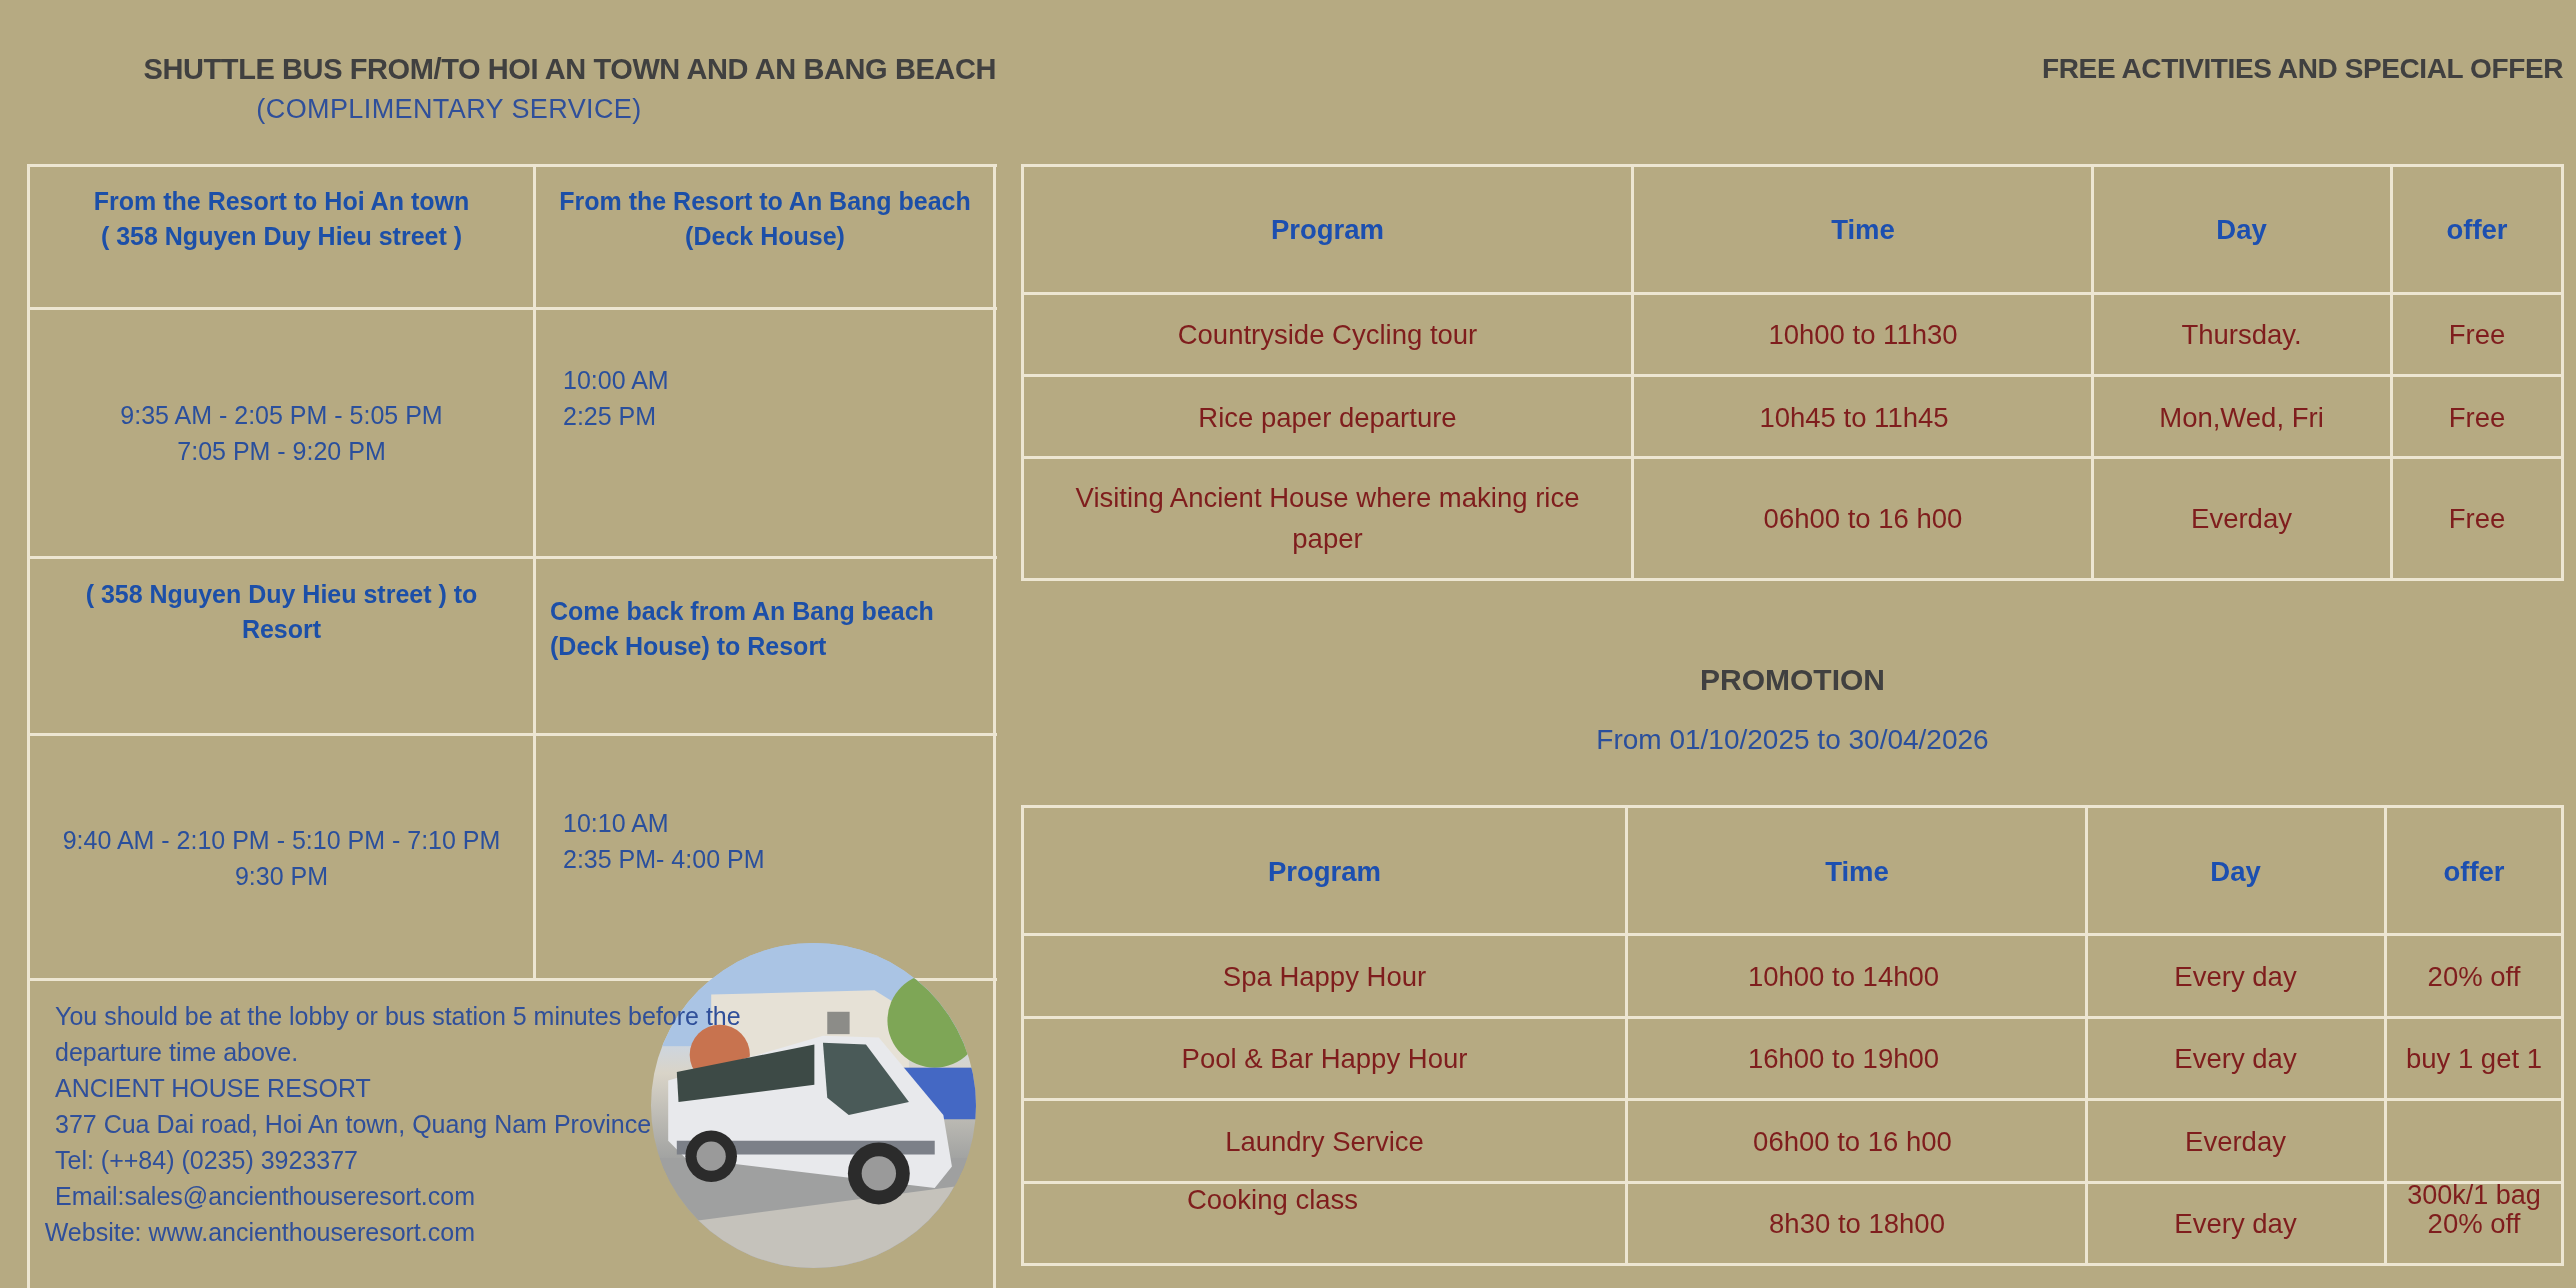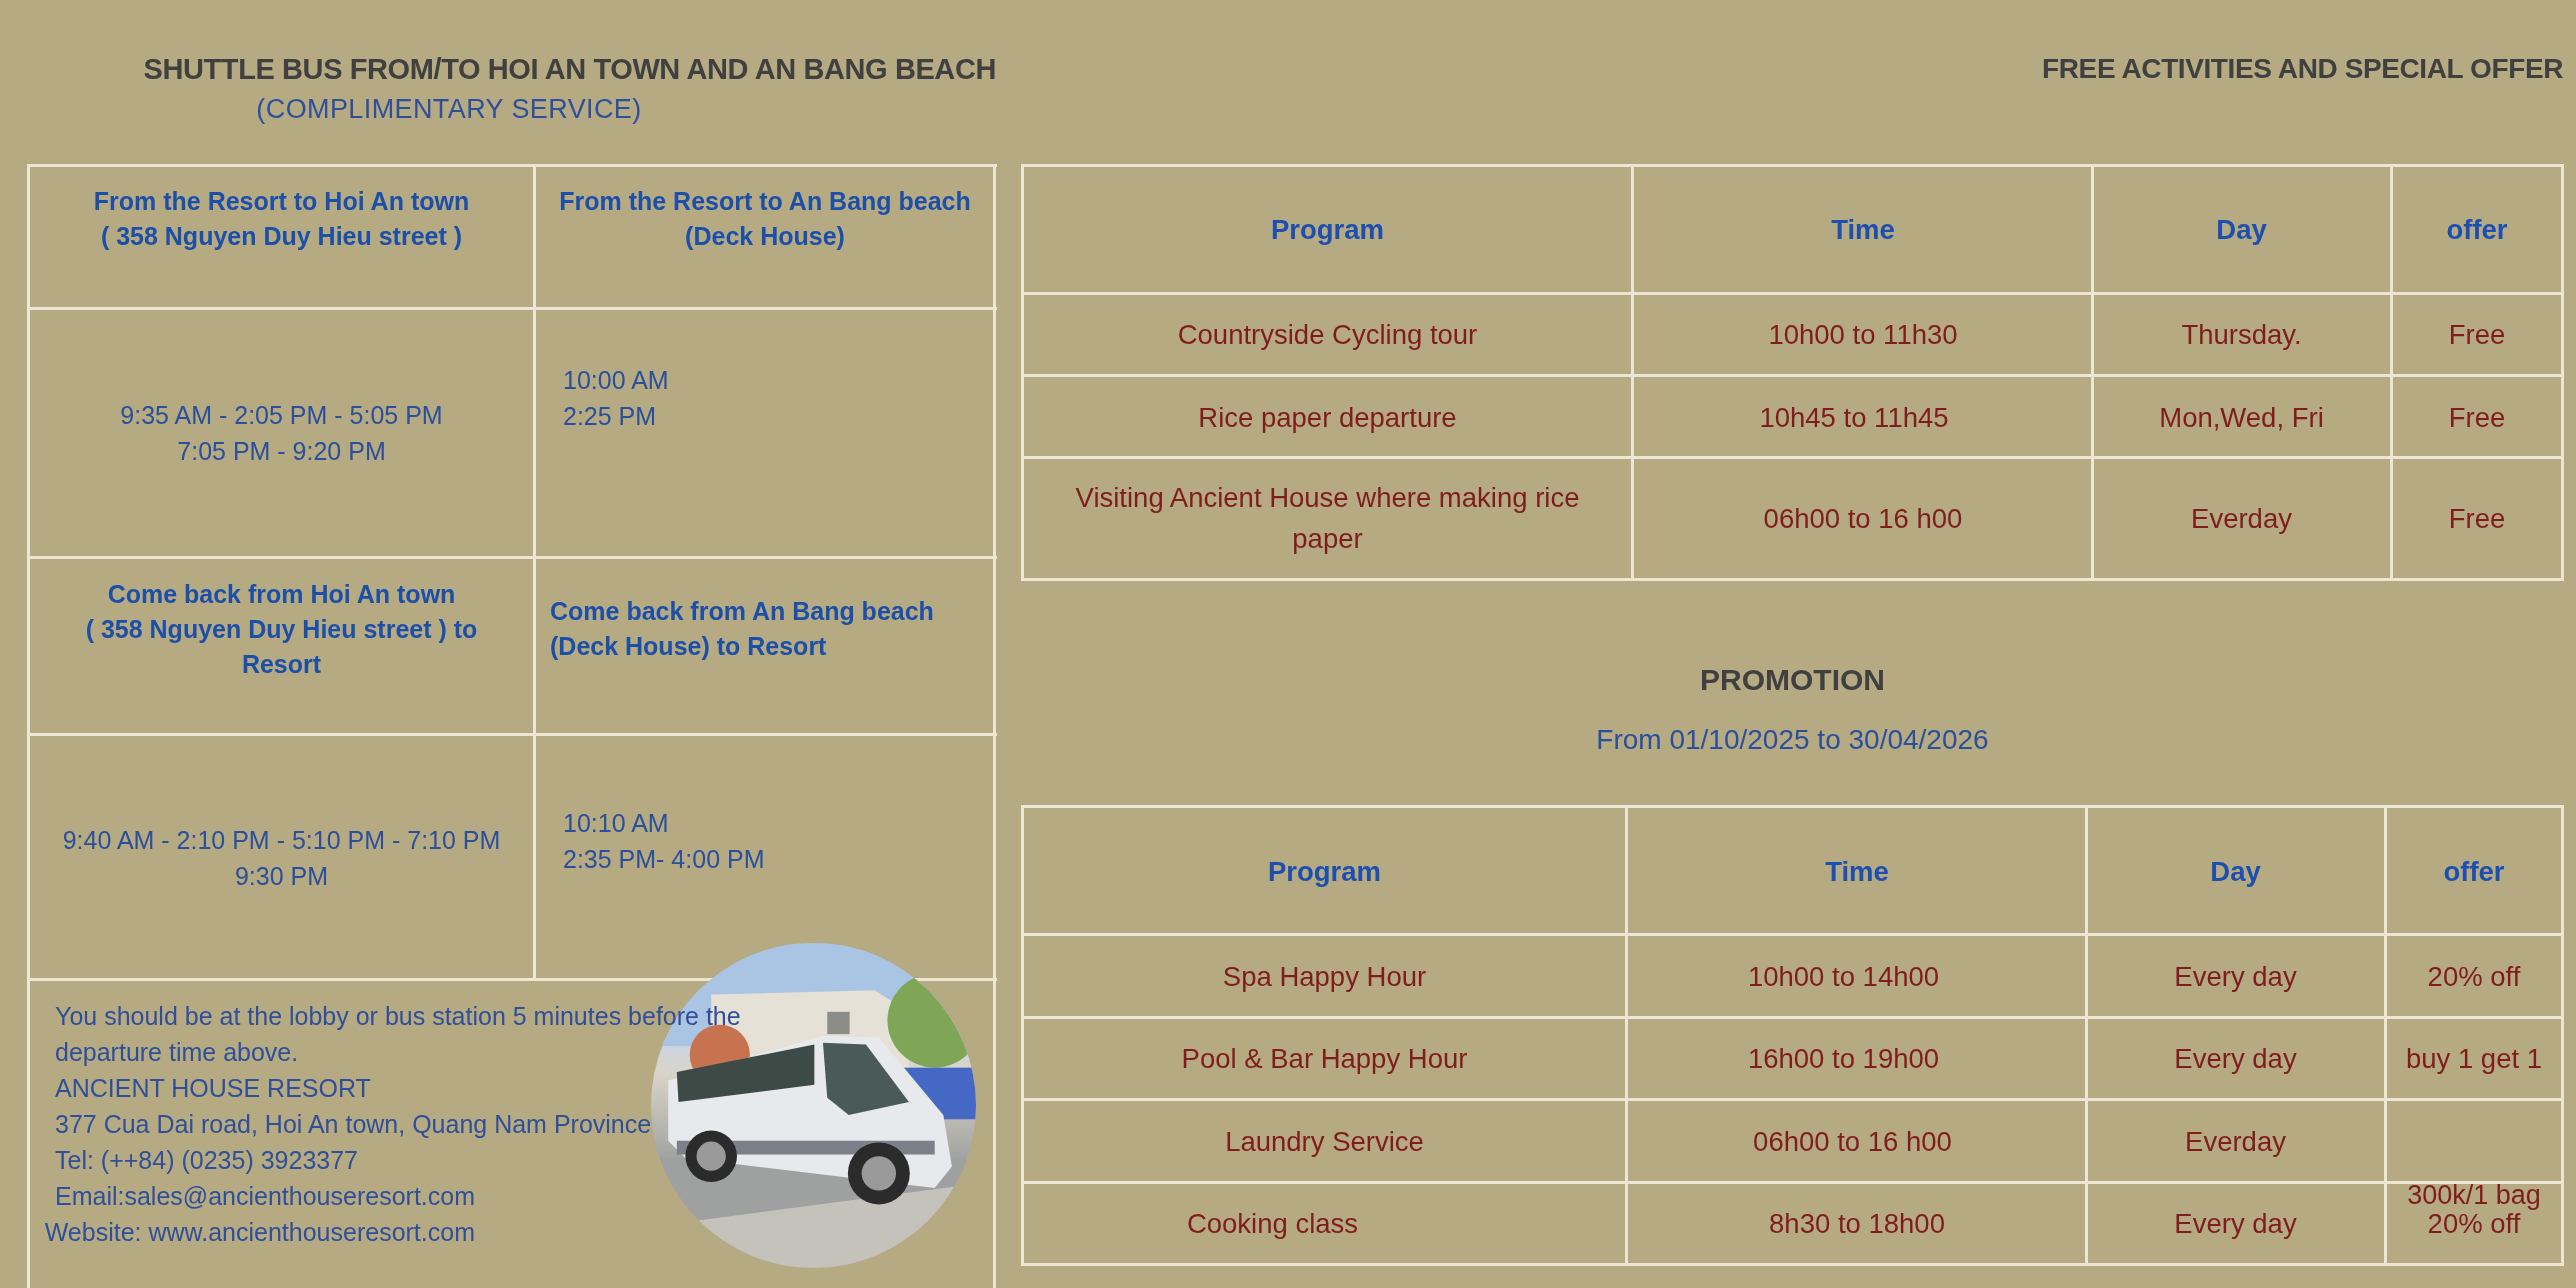--- a/index.html
+++ b/index.html
@@ -77,21 +77,20 @@
   </div>
   <div class="cell val left-align" style="left:537px; top:310px; width:456px; height:246px; padding-left:26px; align-items:flex-start; padding-top:52px;">
     <div>
       <div>10:00 AM</div>
       <div>2:25 PM</div>
     </div>
   </div>
 
   <div class="cell hdr" style="left:30px; top:559px; width:503px; height:174px; align-items:flex-start; padding-top:18px;">
     <div>
-      <div>Come back from Hoi An town</div>
       <div>( 358 Nguyen Duy Hieu street ) to</div>
       <div>Resort</div>
     </div>
   </div>
   <div class="cell hdr left-align" style="left:537px; top:559px; width:456px; height:174px; align-items:flex-start; padding-top:35px; padding-left:13px;">
     <div>
       <div>Come back from An Bang beach</div>
       <div>(Deck House)  to Resort</div>
     </div>
   </div>
@@ -205,18 +204,18 @@
   <div class="cell rval" style="left:1024px; top:1019px; width:601px; height:79px;">Pool &amp; Bar Happy Hour</div>
   <div class="cell rval" style="left:1629px; top:1019px; width:429px; height:79px;">16h00 to 19h00</div>
   <div class="cell rval" style="left:2088px; top:1019px; width:295px; height:79px;">Every day</div>
   <div class="cell rval" style="left:2387px; top:1019px; width:174px; height:79px; padding:0;">buy 1 get 1</div>
 
   <div class="cell rval" style="left:1024px; top:1102px; width:601px; height:79px;">Laundry Service</div>
   <div class="cell rval" style="left:1629px; top:1102px; width:447px; height:79px;">06h00 to 16 h00</div>
   <div class="cell rval" style="left:2088px; top:1102px; width:295px; height:79px;">Everday</div>
   <div class="cell rval" style="left:2387px; top:1156px; width:174px; height:79px; padding:0; font-size:27px;">300k/1 bag</div>
 
-  <div class="cell rval" style="left:1024px; top:1184px; width:497px; height:79px;">Cooking class</div>
+  <div class="cell rval" style="left:1024px; top:1160px; width:497px; height:79px;">Cooking class</div>
   <div class="cell rval" style="left:1629px; top:1184px; width:456px; height:79px;">8h30 to 18h00</div>
   <div class="cell rval" style="left:2088px; top:1184px; width:295px; height:79px;">Every day</div>
   <div class="cell rval" style="left:2387px; top:1184px; width:174px; height:79px; padding:0;">20% off</div>
 </div>
 
 
 </body></html>

